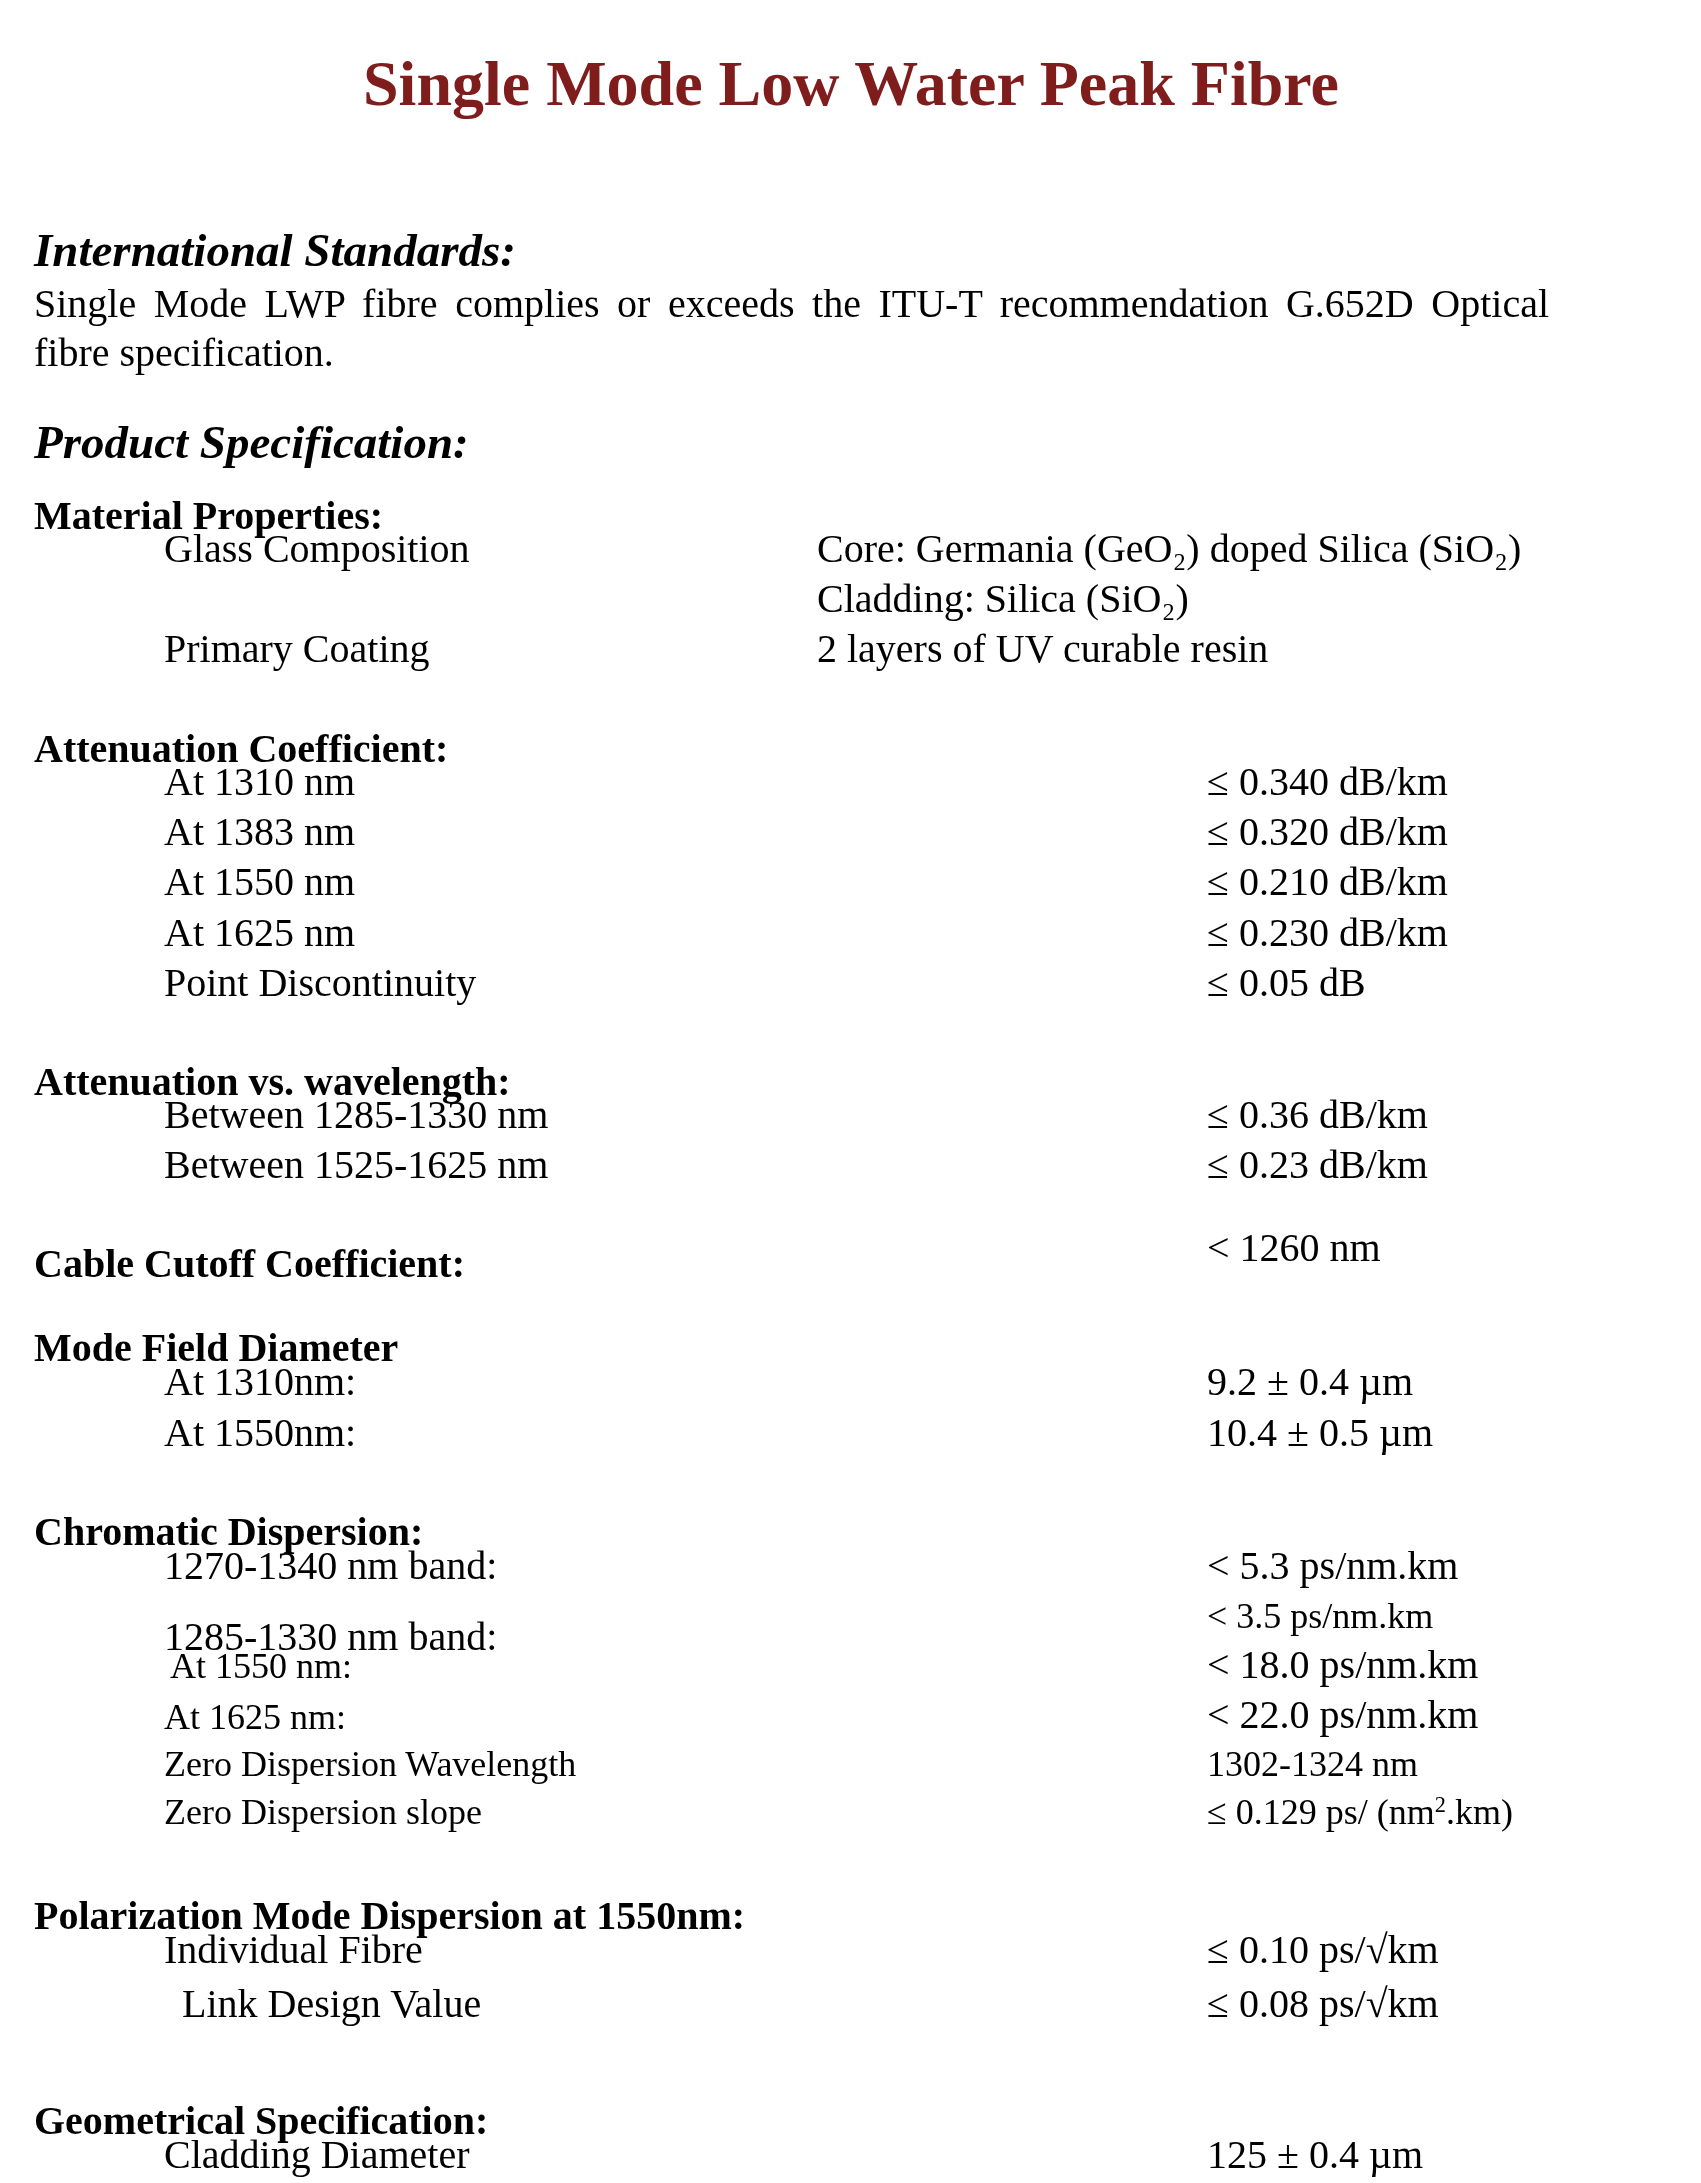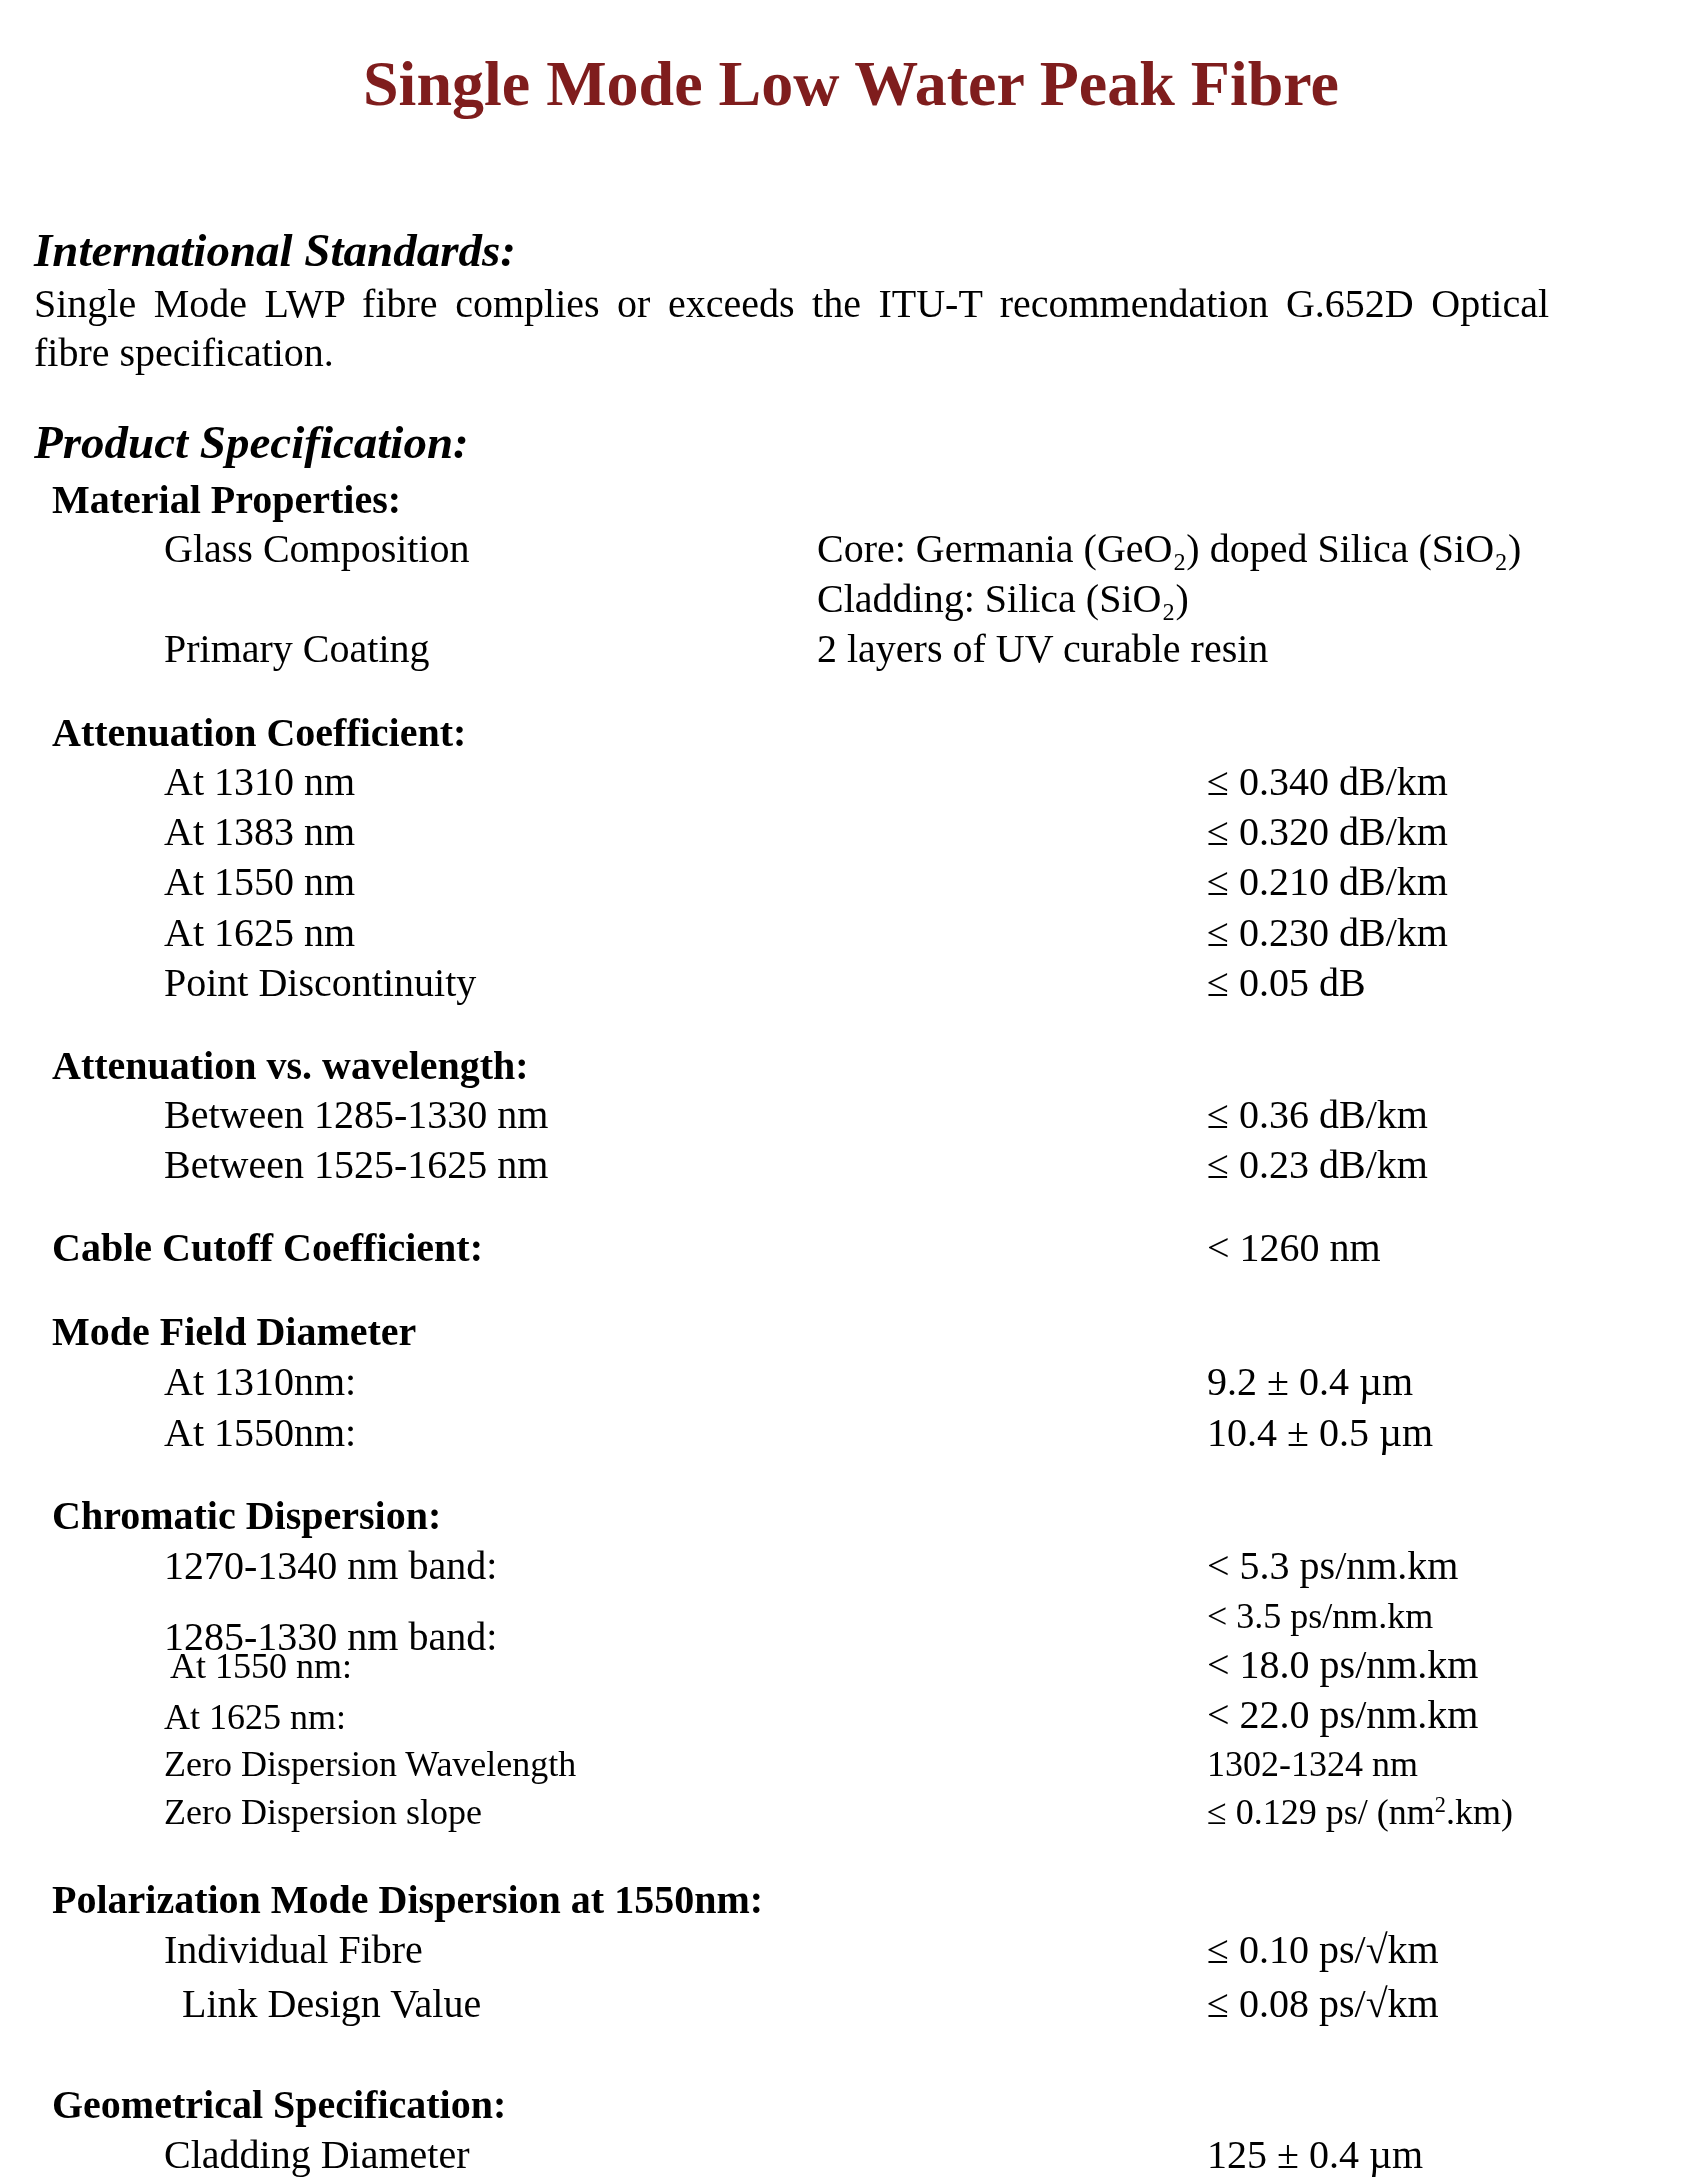--- a/index.html
+++ b/index.html
@@ -8,21 +8,21 @@
     font-family: "Liberation Serif", "DejaVu Serif", serif;
     color: #000000;
   }
   .abs { position: absolute; white-space: nowrap; }
   .title {
     left: 0; width: 1702px; text-align: center; top: 52px;
     font-size: 64px; font-weight: bold; color: #800080; line-height: 1;
   }
   .h-italic { font-style: italic; font-weight: bold; font-size: 47px; line-height: 1; left: 34px; }
   .para { left: 34px; font-size: 40px; line-height: 49px; width: 1515px; white-space: normal; text-align: justify; text-align-last: left; }
-  .h-sec { font-weight: bold; font-size: 40px; line-height: 1; left: 52px; }
+  .h-sec { font-weight: bold; font-size: 40px; line-height: 1; left: 34px; margin-top: 16px; }
   .lbl { font-size: 40px; line-height: 1; left: 164px; }
   .lbl-small { font-size: 36px; line-height: 1; left: 164px; }
   .val { font-size: 40px; line-height: 1; left: 1207px; }
   .val-small { font-size: 36px; line-height: 1; left: 1207px; }
   .mat-val { font-size: 40px; line-height: 1; left: 817px; }
   sup { font-size: 0.62em; vertical-align: 0.55em; line-height: 0; }
 </style>
 </head>
 <body>
 

